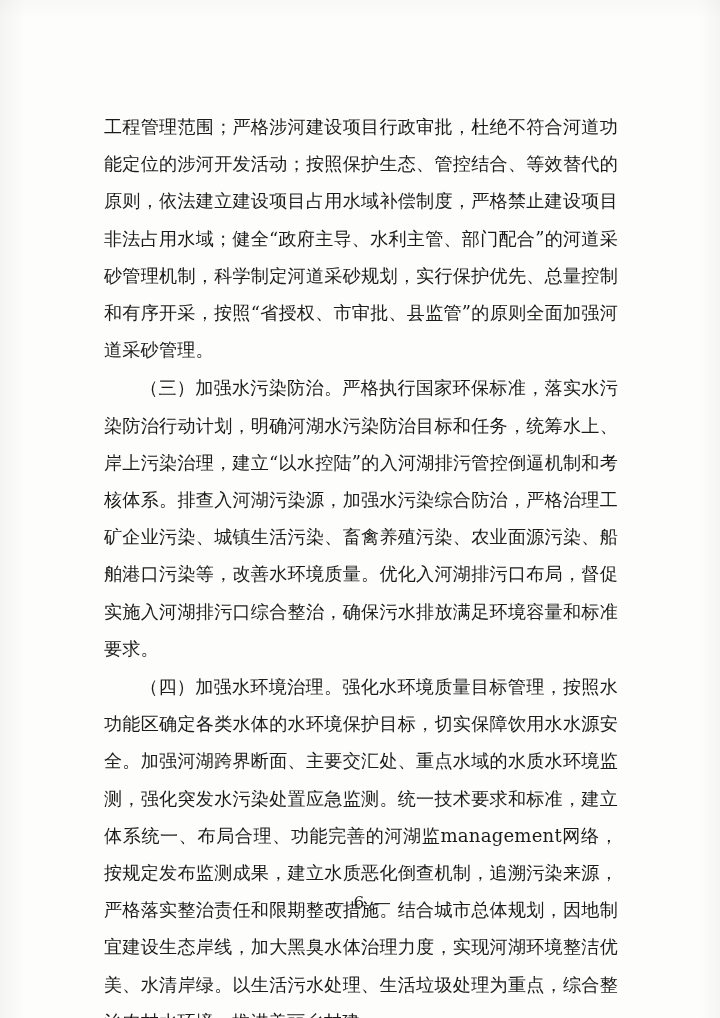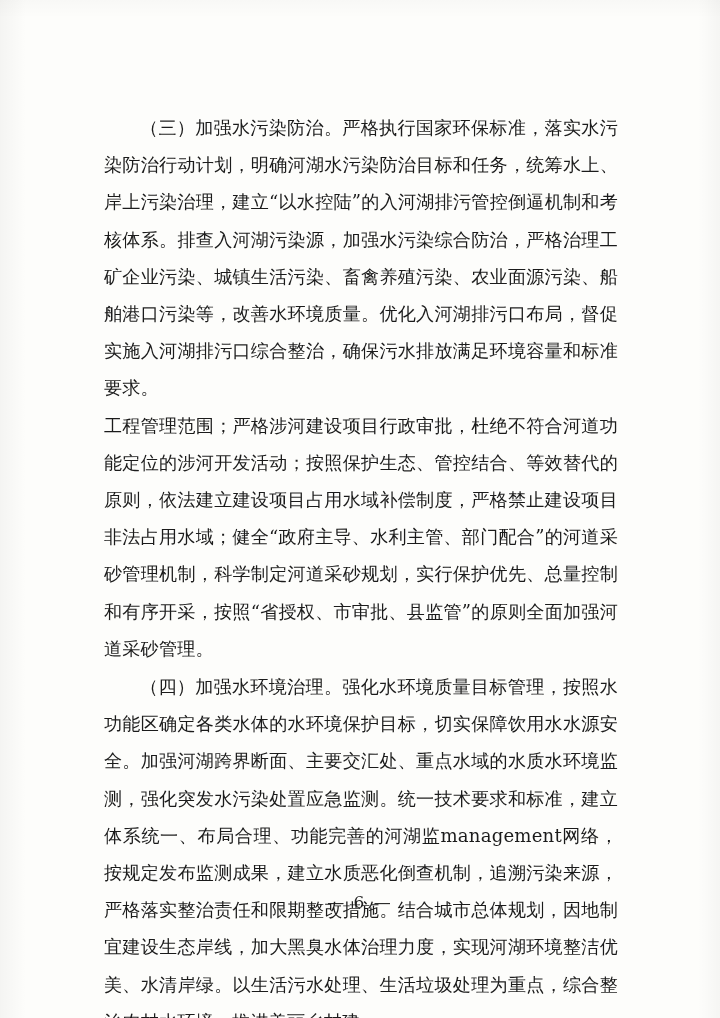--- a/index.html
+++ b/index.html
@@ -63,18 +63,18 @@
     color: #222;
     letter-spacing: 2px;
     font-family: "DejaVu Serif", serif;
   }
 </style>
 </head>
 <body>
 
 <div id="page">
   <div id="content">
+    <p class="para">工程管理范围；严格涉河建设项目行政审批，杜绝不符合河道功能定位的涉河开发活动；按照保护生态、管控结合、等效替代的原则，依法建立建设项目占用水域补偿制度，严格禁止建设项目非法占用水域；健全“政府主导、水利主管、部门配合”的河道采砂管理机制，科学制定河道采砂规划，实行保护优先、总量控制和有序开采，按照“省授权、市审批、县监管”的原则全面加强河道采砂管理。</p>
     <p class="para indent gap">（三）加强水污染防治。严格执行国家环保标准，落实水污染防治行动计划，明确河湖水污染防治目标和任务，统筹水上、岸上污染治理，建立“以水控陆”的入河湖排污管控倒逼机制和考核体系。排查入河湖污染源，加强水污染综合防治，严格治理工矿企业污染、城镇生活污染、畜禽养殖污染、农业面源污染、船舶港口污染等，改善水环境质量。优化入河湖排污口布局，督促实施入河湖排污口综合整治，确保污水排放满足环境容量和标准要求。</p>
-    <p class="para">工程管理范围；严格涉河建设项目行政审批，杜绝不符合河道功能定位的涉河开发活动；按照保护生态、管控结合、等效替代的原则，依法建立建设项目占用水域补偿制度，严格禁止建设项目非法占用水域；健全“政府主导、水利主管、部门配合”的河道采砂管理机制，科学制定河道采砂规划，实行保护优先、总量控制和有序开采，按照“省授权、市审批、县监管”的原则全面加强河道采砂管理。</p>
     <p class="para indent gap">（四）加强水环境治理。强化水环境质量目标管理，按照水功能区确定各类水体的水环境保护目标，切实保障饮用水水源安全。加强河湖跨界断面、主要交汇处、重点水域的水质水环境监测，强化突发水污染处置应急监测。统一技术要求和标准，建立体系统一、布局合理、功能完善的河湖监management网络，按规定发布监测成果，建立水质恶化倒查机制，追溯污染来源，严格落实整治责任和限期整改措施。结合城市总体规划，因地制宜建设生态岸线，加大黑臭水体治理力度，实现河湖环境整洁优美、水清岸绿。以生活污水处理、生活垃圾处理为重点，综合整治农村水环境，推进美丽乡村建</p>
   </div>
   <div class="page-number">— 6 —</div>
 </div>
 
 </body></html>

